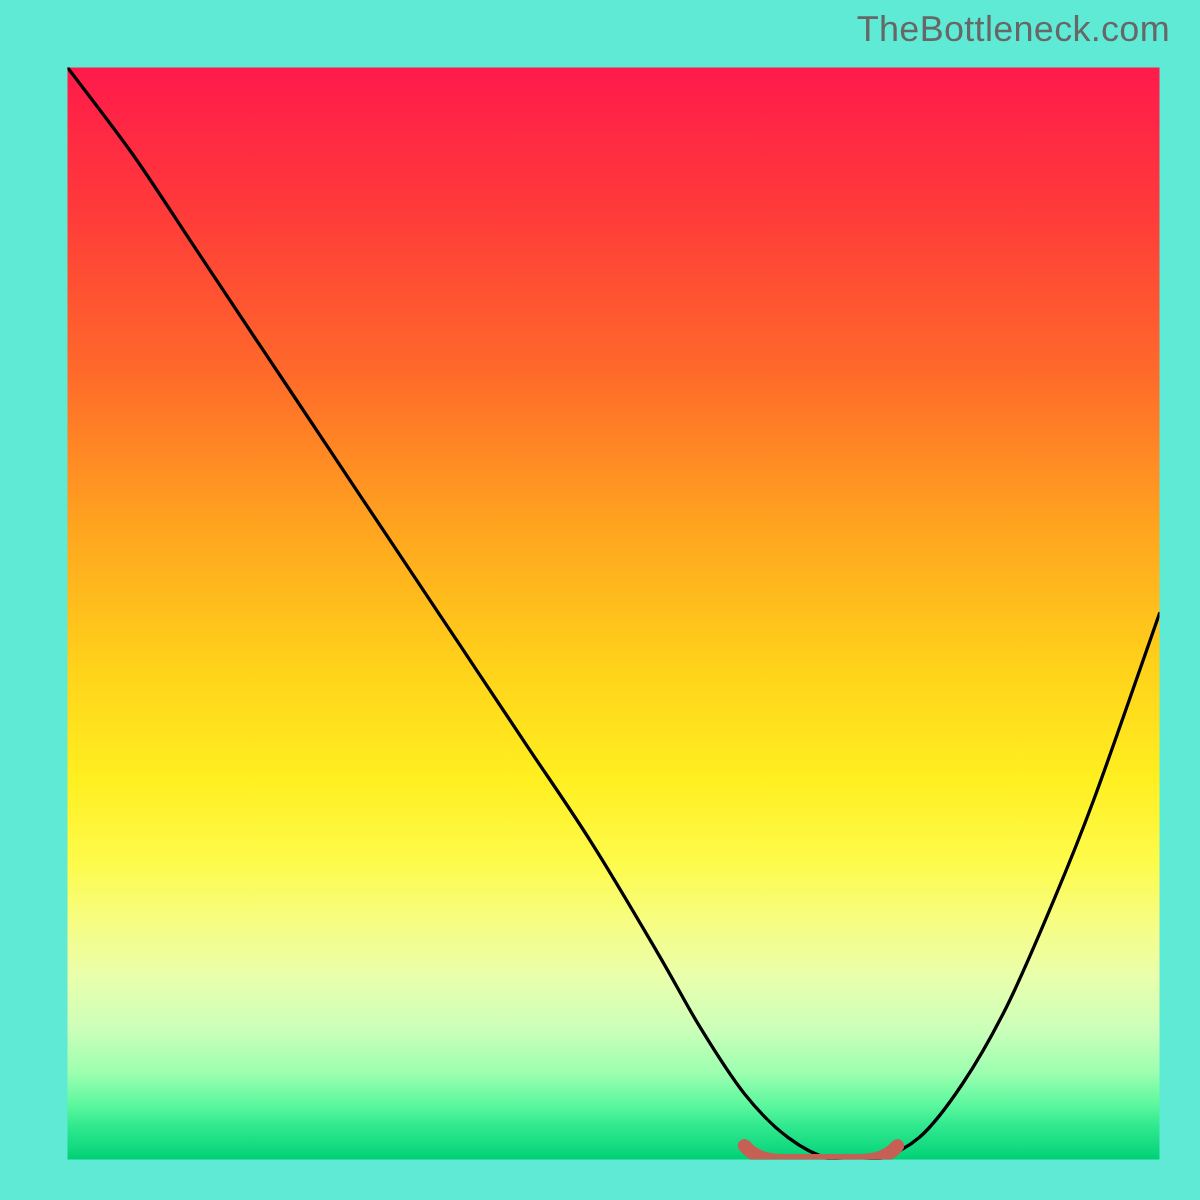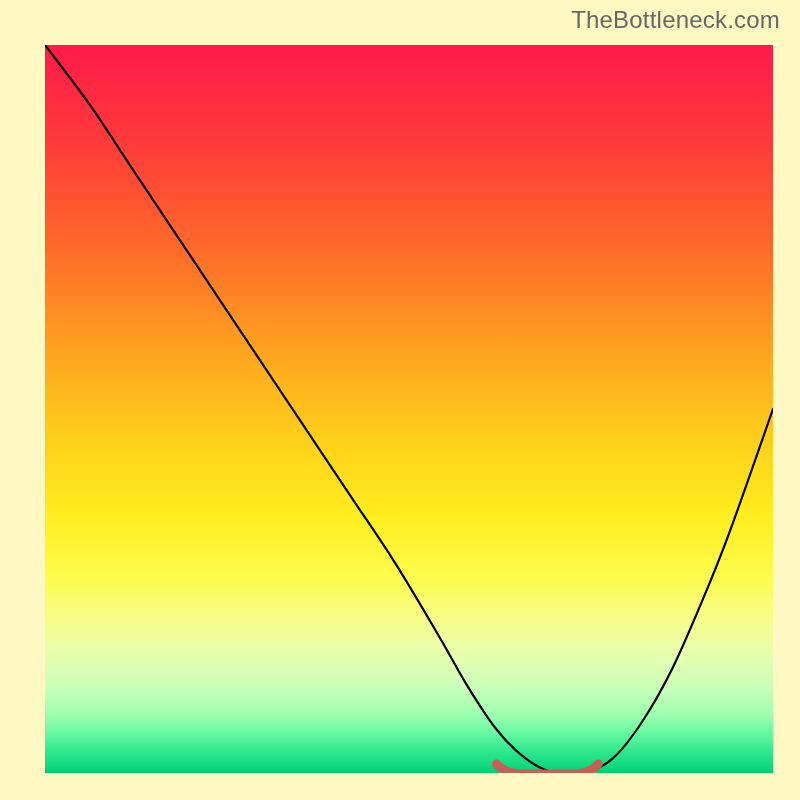--- a/index.html
+++ b/index.html
@@ -8,21 +8,21 @@
     width: 800px;
     height: 800px;
     background: #000;
     overflow: hidden;
     font-family: Arial, Helvetica, sans-serif;
   }
   .frame {
     position: relative;
     width: 800px;
     height: 800px;
-    background: #fef9c3;
+    background: #5eead4;
   }
   .plot {
     position: absolute;
     left: 45px;
     top: 45px;
     width: 728px;
     height: 728px;
     background: linear-gradient(to bottom,
       #ff1a4b 0%,
       #ff3a3a 13%,

